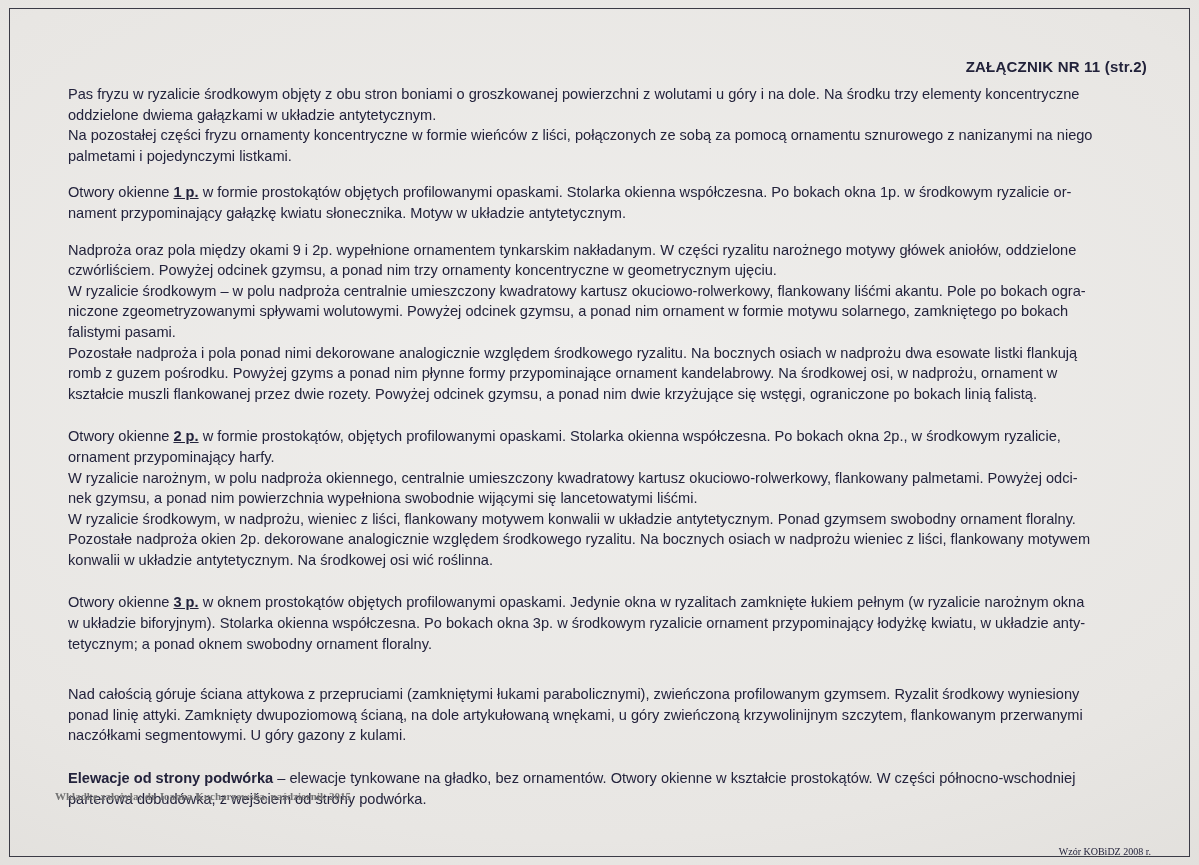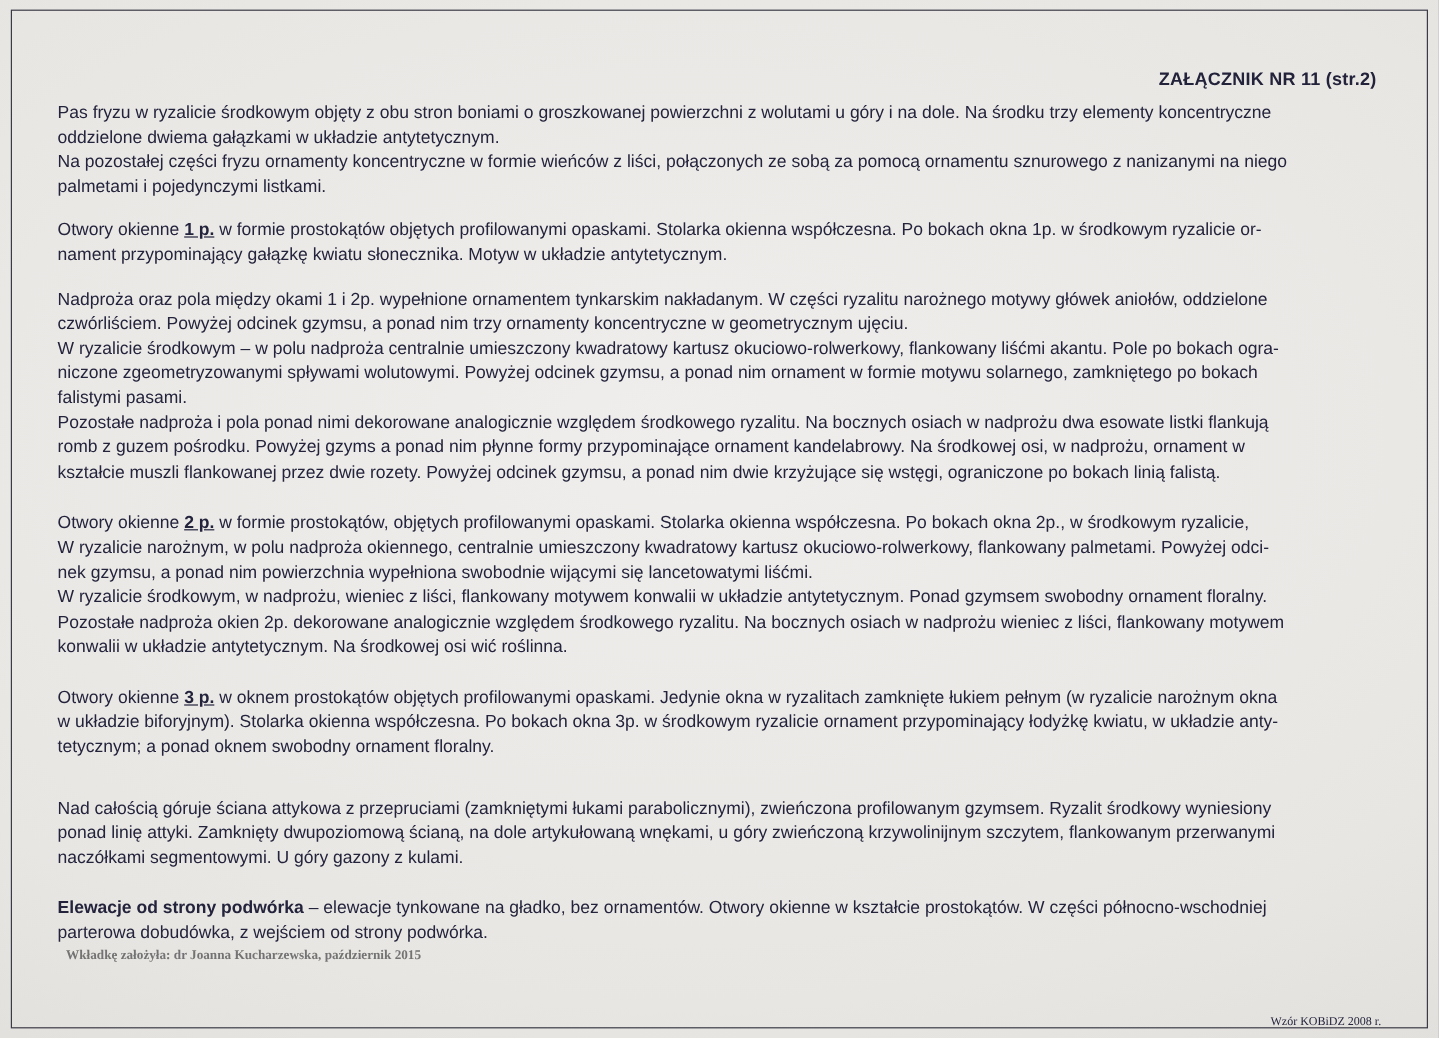--- a/index.html
+++ b/index.html
@@ -46,21 +46,21 @@
     position: absolute;
     right: 52px;
     top: 58px;
     font-size: 15px;
     font-weight: bold;
     color: #22223a;
     letter-spacing: 0.2px;
   }
   .body-block {
     position: absolute;
-    left: 48px;
+    left: 68px;
     top: 84px;
     width: 1090px;
     color: #23233c;
     font-size: 14.6px;
     line-height: 20.6px;
     text-align: justify;
   }
   .para {
     margin: 0;
     text-align: justify;
@@ -114,34 +114,35 @@
       <div class="gap-md"></div>
 
       <div class="para">
         <span class="line"><span>Otwory okienne </span><span class="u">1 p.</span><span> w formie prostokątów objętych profilowanymi opaskami. Stolarka okienna współczesna. Po bokach okna 1p. w środkowym ryzalicie or-</span></span>
         <span class="line">nament przypominający gałązkę kwiatu słonecznika. Motyw w układzie antytetycznym.</span>
       </div>
 
       <div class="gap-md"></div>
 
       <div class="para">
-        <span class="line">Nadproża oraz pola między okami 1 i 2p. wypełnione ornamentem tynkarskim nakładanym. W części ryzalitu narożnego motywy główek aniołów, oddzielone</span>
+        <span class="line">Nadproża oraz pola między okami 9 i 2p. wypełnione ornamentem tynkarskim nakładanym. W części ryzalitu narożnego motywy główek aniołów, oddzielone</span>
         <span class="line">czwórliściem. Powyżej odcinek gzymsu, a ponad nim trzy ornamenty koncentryczne w geometrycznym ujęciu.</span>
         <span class="line">W ryzalicie środkowym – w polu nadproża centralnie umieszczony kwadratowy kartusz okuciowo-rolwerkowy, flankowany liśćmi akantu. Pole po bokach ogra-</span>
         <span class="line">niczone zgeometryzowanymi spływami wolutowymi. Powyżej odcinek gzymsu, a ponad nim ornament w formie motywu solarnego, zamkniętego po bokach</span>
         <span class="line">falistymi pasami.</span>
         <span class="line">Pozostałe nadproża i pola ponad nimi dekorowane analogicznie względem środkowego ryzalitu. Na bocznych osiach w nadprożu dwa esowate listki flankują</span>
         <span class="line">romb z guzem pośrodku. Powyżej gzyms a ponad nim płynne formy przypominające ornament kandelabrowy. Na środkowej osi, w nadprożu, ornament w</span>
         <span class="line">kształcie muszli flankowanej przez dwie rozety. Powyżej odcinek gzymsu, a ponad nim dwie krzyżujące się wstęgi, ograniczone po bokach linią falistą.</span>
       </div>
 
       <div class="gap-lg"></div>
 
       <div class="para">
         <span class="line"><span>Otwory okienne </span><span class="u">2 p.</span><span> w formie prostokątów, objętych profilowanymi opaskami. Stolarka okienna współczesna. Po bokach okna 2p., w środkowym ryzalicie,</span></span>
+        <span class="line">ornament przypominający harfy.</span>
         <span class="line">W ryzalicie narożnym, w polu nadproża okiennego, centralnie umieszczony kwadratowy kartusz okuciowo-rolwerkowy, flankowany palmetami. Powyżej odci-</span>
         <span class="line">nek gzymsu, a ponad nim powierzchnia wypełniona swobodnie wijącymi się lancetowatymi liśćmi.</span>
         <span class="line">W ryzalicie środkowym, w nadprożu, wieniec z liści, flankowany motywem konwalii w układzie antytetycznym. Ponad gzymsem swobodny ornament floralny.</span>
         <span class="line">Pozostałe nadproża okien 2p. dekorowane analogicznie względem środkowego ryzalitu. Na bocznych osiach w nadprożu wieniec z liści, flankowany motywem</span>
         <span class="line">konwalii w układzie antytetycznym. Na środkowej osi wić roślinna.</span>
       </div>
 
       <div class="gap-lg"></div>
 
       <div class="para">

